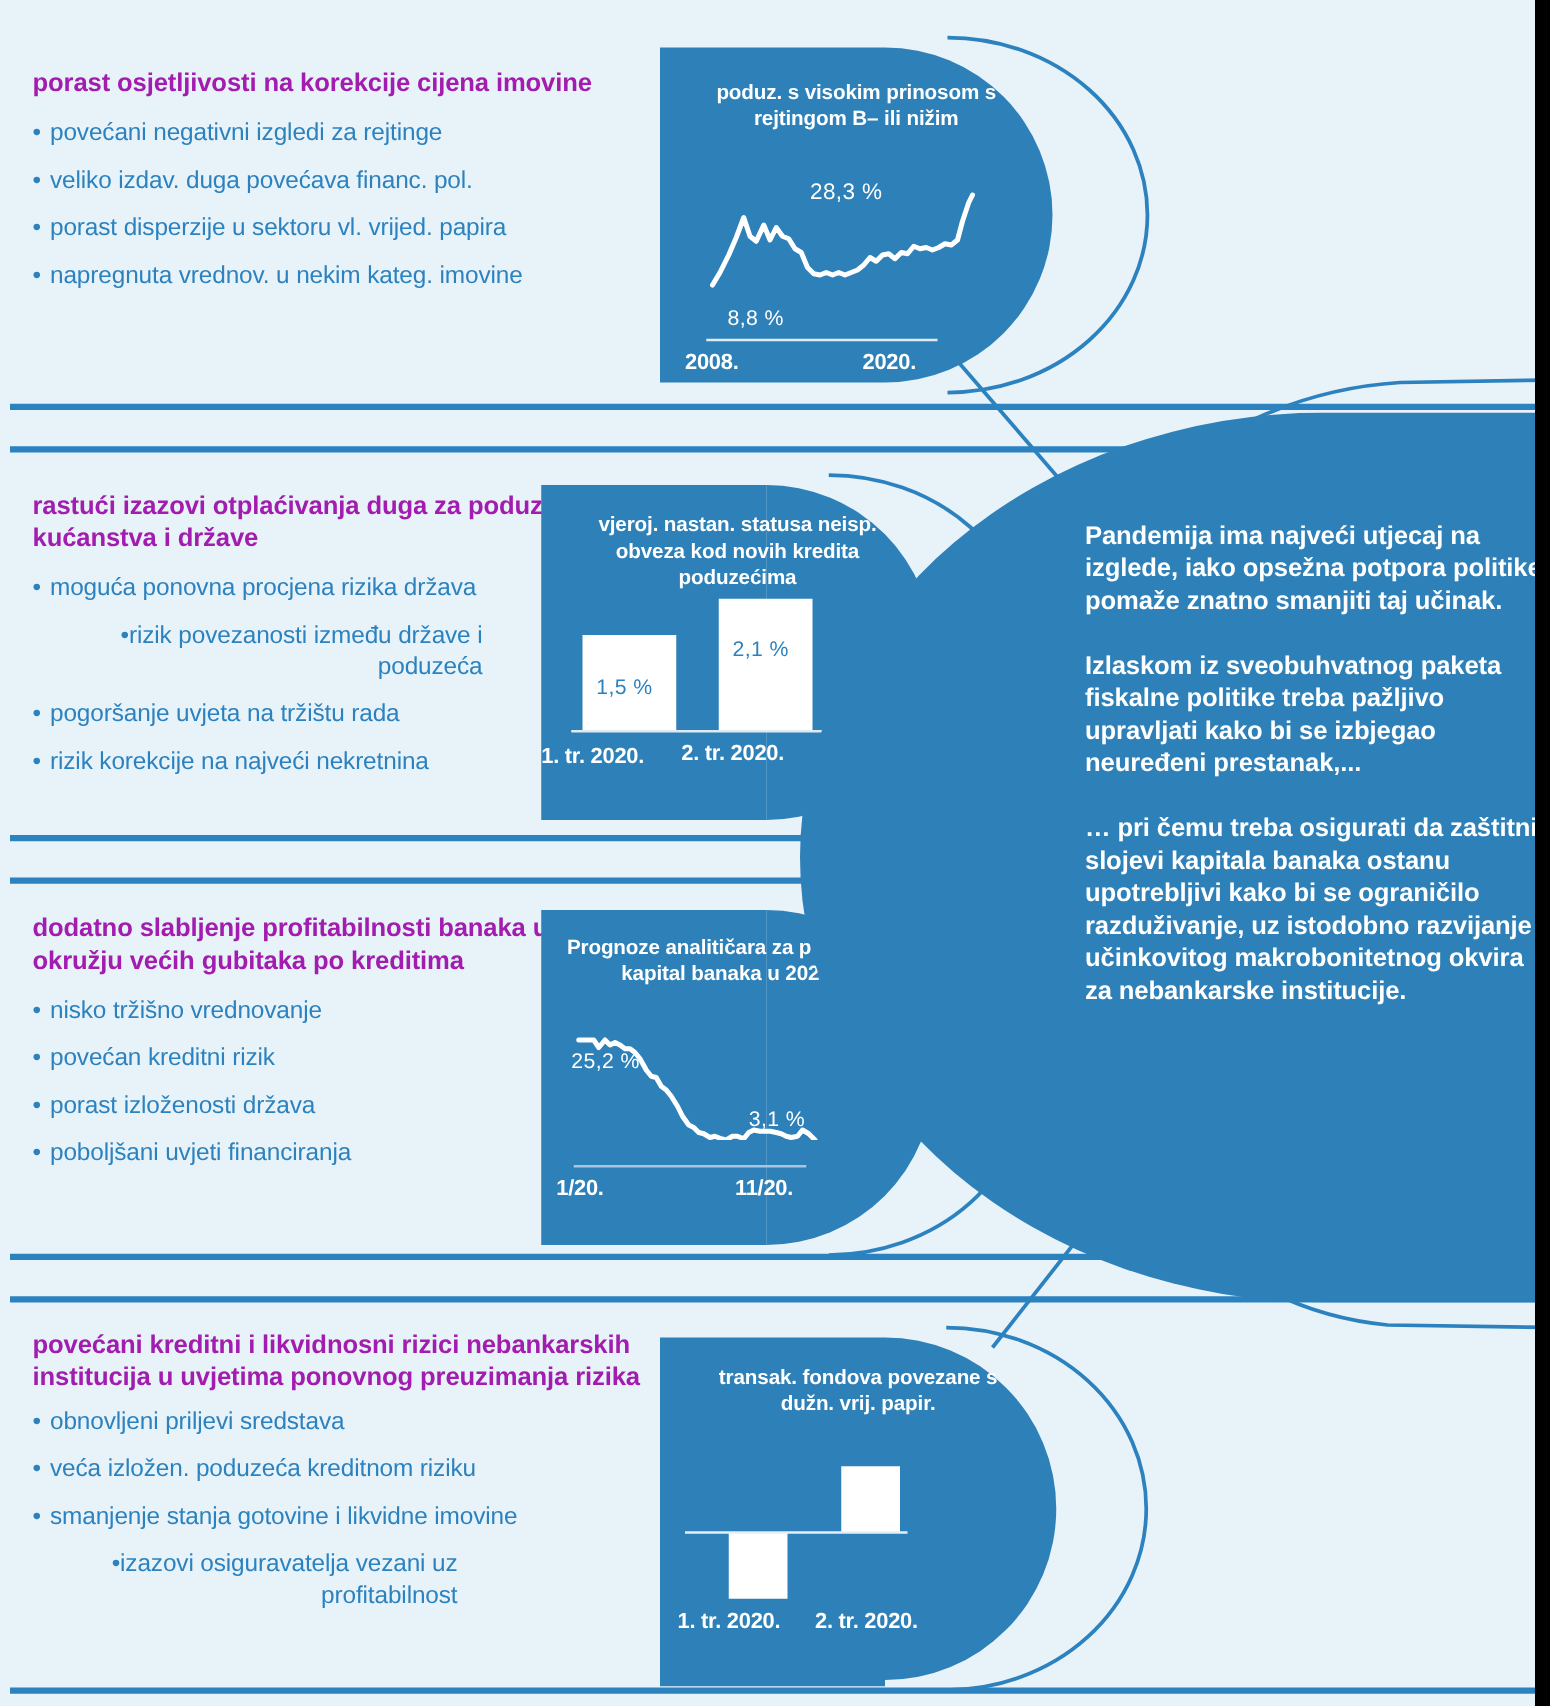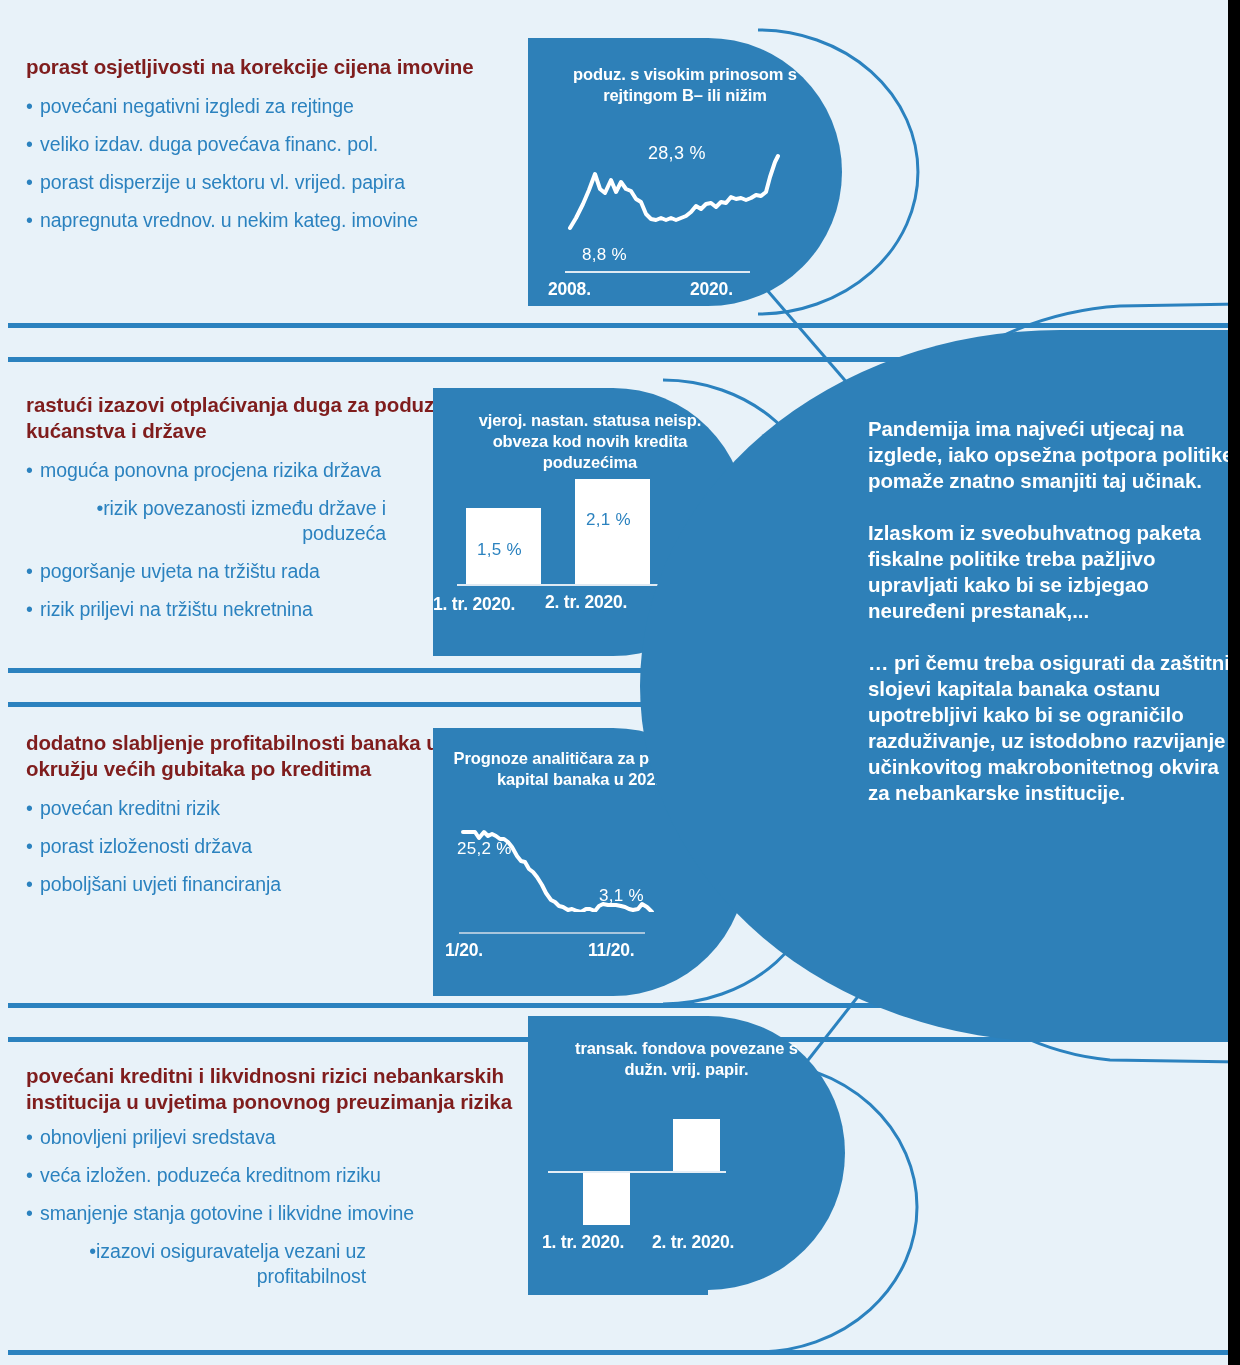--- a/index.html
+++ b/index.html
@@ -32,21 +32,21 @@
   
   .text-section {
     position: absolute;
     left: 26px;
     width: 480px;
   }
   .sec-title {
     font-weight: bold;
     font-size: 20.5px;
     line-height: 26px;
-    color: #7f1d1d;
+    color: #a21caf;
     letter-spacing: -0.1px;
     margin: 0 0 14px 0;
   }
   .bullets { margin: 0; padding: 0; list-style: none; }
   .bullets li {
     font-size: 19.5px;
     line-height: 25px;
     color: #2b82bf;
     margin-bottom: 13px;
     letter-spacing: -0.1px;
@@ -202,41 +202,42 @@
     <div class="axis-label" style="left:20px;top:241px;">2008.</div>
     <div class="axis-label" style="left:162px;top:241px;text-align:right;">2020.</div>
   </div>
 
   <div class="text-section" style="top:392px;">
     <div class="sec-title">rastući izazovi otplaćivanja duga za poduzeća, kućanstva i države</div>
     <ul class="bullets">
       <li>moguća ponovna procjena rizika država</li>
       <li class="wrap" style="width:360px;">rizik povezanosti između države i poduzeća</li>
       <li>pogoršanje uvjeta na tržištu rada</li>
-      <li>rizik priljevi na tržištu nekretnina</li>
+      <li>rizik korekcije na najveći nekretnina</li>
     </ul>
   </div>
 
   <div class="bubble" style="left:433px;top:388px;width:180px;height:268px;">
     <div class="bubble-cap" style="left:180px;width:134px;height:268px;border-top-right-radius:134px 134px;border-bottom-right-radius:134px 134px;"></div>
     <div class="bubble-title" style="top:22px;width:314px;padding:0 16px;box-sizing:border-box;">vjeroj. nastan. statusa neisp. obveza kod novih kredita poduzećima</div>
 
     <div class="bar" style="left:33px;top:120px;width:75px;height:76px;"></div>
     <div class="bar" style="left:142px;top:91px;width:75px;height:105px;"></div>
     <div class="val-label dark" style="left:44px;top:152px;">1,5 %</div>
     <div class="val-label dark" style="left:153px;top:122px;">2,1 %</div>
 
     <div class="axis-line" style="left:24px;top:196px;width:206px;"></div>
     <div class="axis-label" style="left:0px;top:206px;">1. tr. 2020.</div>
     <div class="axis-label" style="left:112px;top:204px;">2. tr. 2020.</div>
   </div>
 
   <div class="text-section" style="top:730px;">
     <div class="sec-title">dodatno slabljenje profitabilnosti banaka u okružju većih gubitaka po kreditima</div>
     <ul class="bullets">
+      <li>nisko tržišno vrednovanje</li>
       <li>povećan kreditni rizik</li>
       <li>porast izloženosti država</li>
       <li>poboljšani uvjeti financiranja</li>
     </ul>
   </div>
 
   <div class="bubble" style="left:433px;top:728px;width:180px;height:268px;">
     <div class="bubble-cap" style="left:180px;width:134px;height:268px;border-top-right-radius:134px 134px;border-bottom-right-radius:134px 134px;"></div>
     <div class="bubble-title" style="top:20px;width:300px;padding:0 14px;box-sizing:border-box;">Prognoze analitičara za povrat na kapital banaka u 2021.</div>
 
@@ -255,21 +256,21 @@
   <div class="text-section" style="top:1063px;width:500px;">
     <div class="sec-title" style="margin-bottom:10px;">povećani kreditni i likvidnosni rizici nebankarskih institucija u uvjetima ponovnog preuzimanja rizika</div>
     <ul class="bullets">
       <li>obnovljeni priljevi sredstava</li>
       <li>veća izložen. poduzeća kreditnom riziku</li>
       <li>smanjenje stanja gotovine i likvidne imovine</li>
       <li class="wrap" style="width:340px;">izazovi osiguravatelja vezani uz profitabilnost</li>
     </ul>
   </div>
 
-  <div class="bubble" style="left:528px;top:1016px;width:180px;height:279px;">
+  <div class="bubble" style="left:528px;top:1070px;width:180px;height:279px;">
     <div class="bubble-cap" style="left:180px;width:137px;height:274px;border-top-right-radius:137px 137px;border-bottom-right-radius:137px 137px;"></div>
     <div class="bubble-title" style="top:22px;width:317px;padding:0 36px;box-sizing:border-box;">transak. fondova povezane s dužn. vrij. papir.</div>
 
     <div class="bar" style="left:55px;top:156px;width:47px;height:53px;"></div>
     <div class="bar" style="left:145px;top:103px;width:47px;height:53px;"></div>
     <div class="axis-line" style="left:20px;top:155px;width:178px;background:#e5eef6;"></div>
 
     <div class="axis-label" style="left:14px;top:216px;">1. tr. 2020.</div>
     <div class="axis-label" style="left:124px;top:216px;">2. tr. 2020.</div>
   </div>

